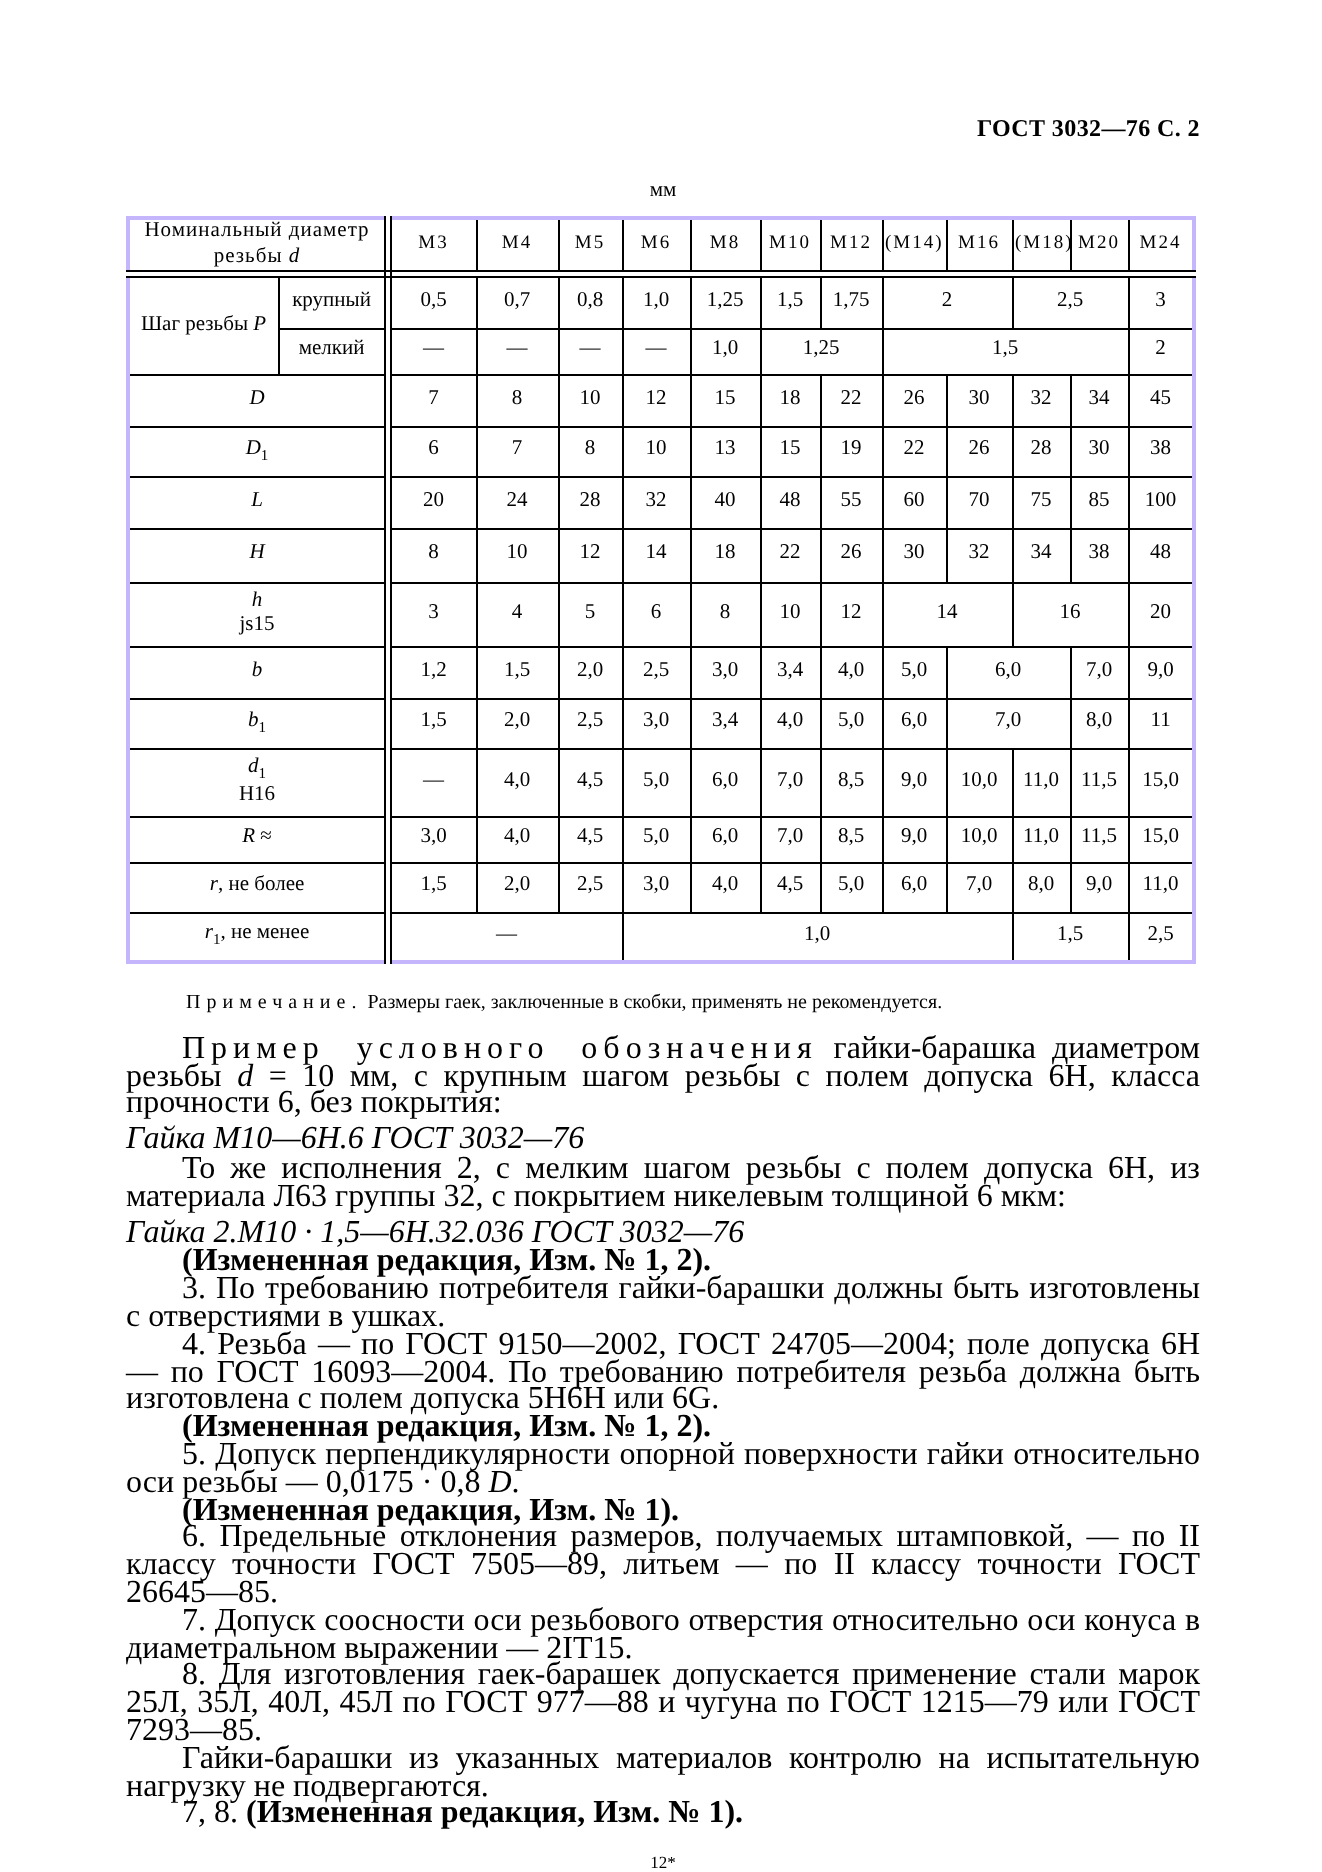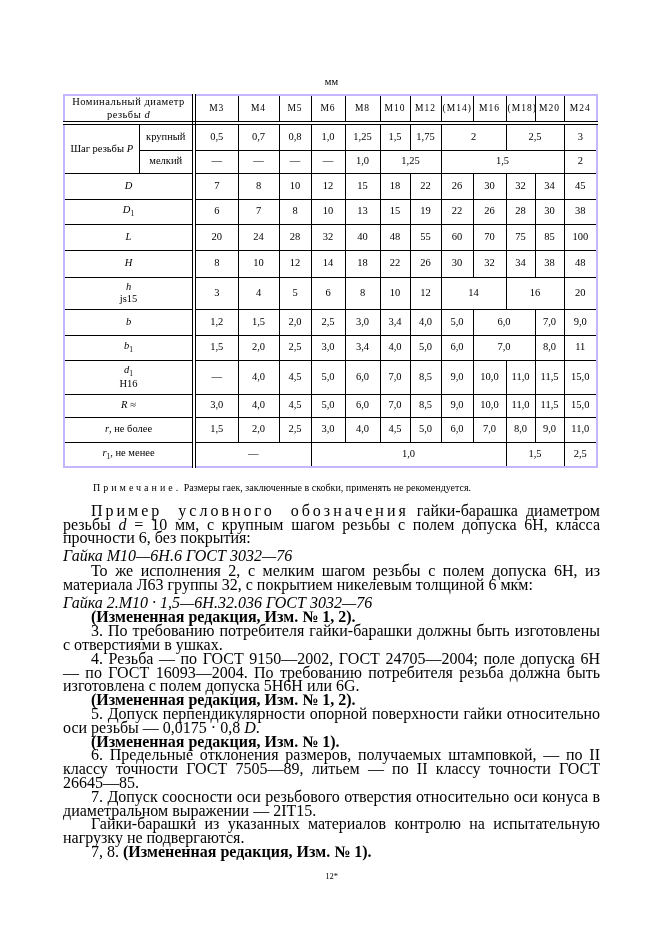--- a/index.html
+++ b/index.html
@@ -56,20 +56,21 @@
   .b { font-weight: bold; }
   .i { font-style: italic; }
   .sp { letter-spacing: 3px; word-spacing: 5px; }
   .page-footer { margin-top: 12px; font-size: 8.5px; text-indent: 0; text-align: center; }
 </style>
 </head>
 <body>
 
 <div class="page">
 
+  <div class="page-header">ГОСТ 3032—76 С. 2</div>
 
   <div class="units">мм</div>
 
   <table class="tbl" id="dim-table">
     <colgroup>
       <col style="width:75px">
         <col style="width:55px">
       <col style="width:44px">
         <col style="width:41px">
         <col style="width:32px">
@@ -292,19 +293,20 @@
       <p><span>То же исполнения 2, с мелким шагом резьбы с полем допуска 6Н, из материала Л63 группы 32, с покрытием никелевым толщиной 6 мкм:</span></p>
       <p class="center"><span class="i">Гайка 2.М10 · 1,5—6Н.32.036 ГОСТ 3032—76</span></p>
       <p><span class="b">(Измененная редакция, Изм. № 1, 2).</span></p>
       <p><span>3. По требованию потребителя гайки-барашки должны быть изготовлены с отверстиями в ушках.</span></p>
       <p><span>4. Резьба — по ГОСТ 9150—2002, ГОСТ 24705—2004; поле допуска 6Н — по ГОСТ 16093—2004. По требованию потребителя резьба должна быть изготовлена с полем допуска 5Н6Н или 6G.</span></p>
       <p><span class="b">(Измененная редакция, Изм. № 1, 2).</span></p>
       <p><span>5. Допуск  перпендикулярности  опорной  поверхности  гайки  относительно  оси  резьбы — 0,0175 · 0,8 </span><span class="i">D</span><span>.</span></p>
       <p><span class="b">(Измененная редакция, Изм. № 1).</span></p>
       <p><span>6. Предельные  отклонения  размеров,  получаемых  штамповкой,  —  по  II классу  точности ГОСТ 7505—89, литьем — по  II классу  точности ГОСТ 26645—85.</span></p>
       <p><span>7. Допуск соосности оси резьбового отверстия относительно оси конуса в диаметральном выражении — 2IТ15.</span></p>
+      <p><span>8. Для изготовления гаек-барашек допускается применение стали марок 25Л, 35Л, 40Л, 45Л по ГОСТ 977—88 и чугуна по ГОСТ 1215—79 или ГОСТ 7293—85.</span></p>
       <p><span>Гайки-барашки из указанных  материалов  контролю  на испытательную нагрузку не подвергаются.</span></p>
       <p><span>7, 8. </span><span class="b">(Измененная редакция, Изм. № 1).</span></p>
     </div>
 
   <div class="page-footer">12*</div>
 
 </div>
 
 </body></html>

